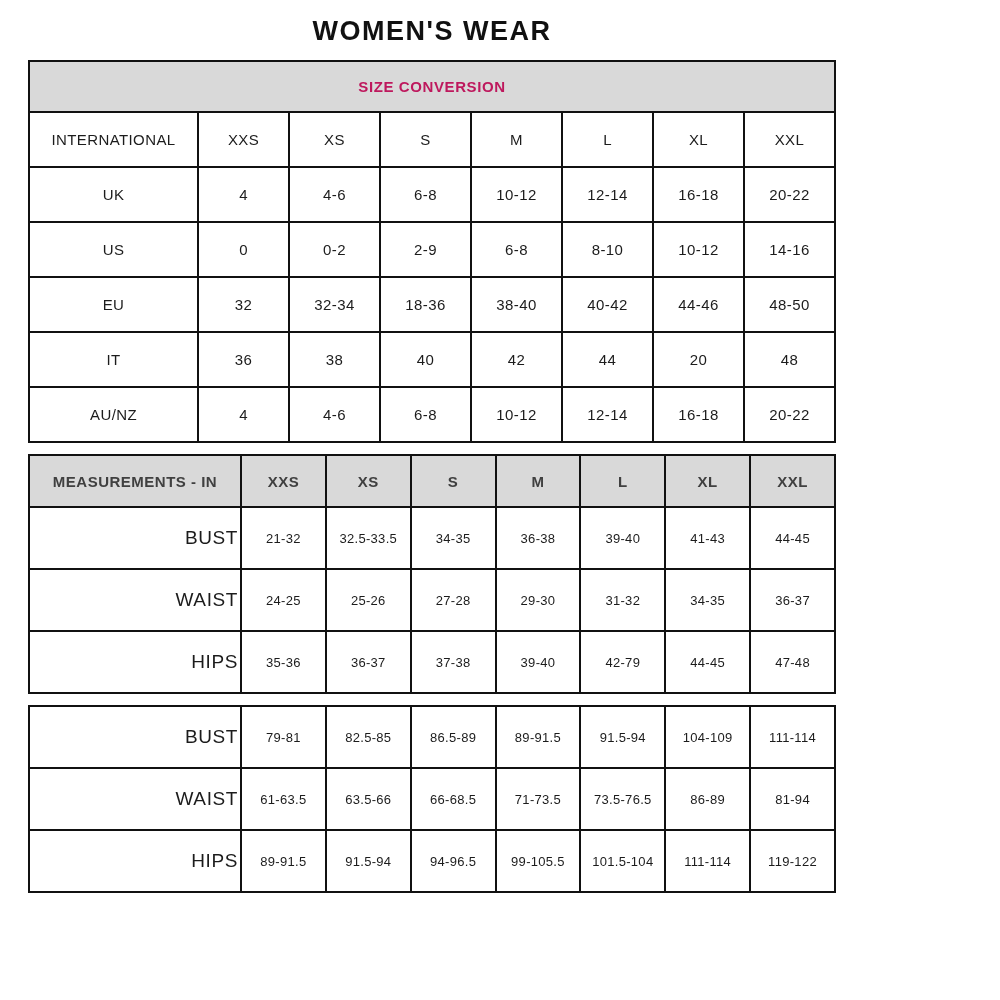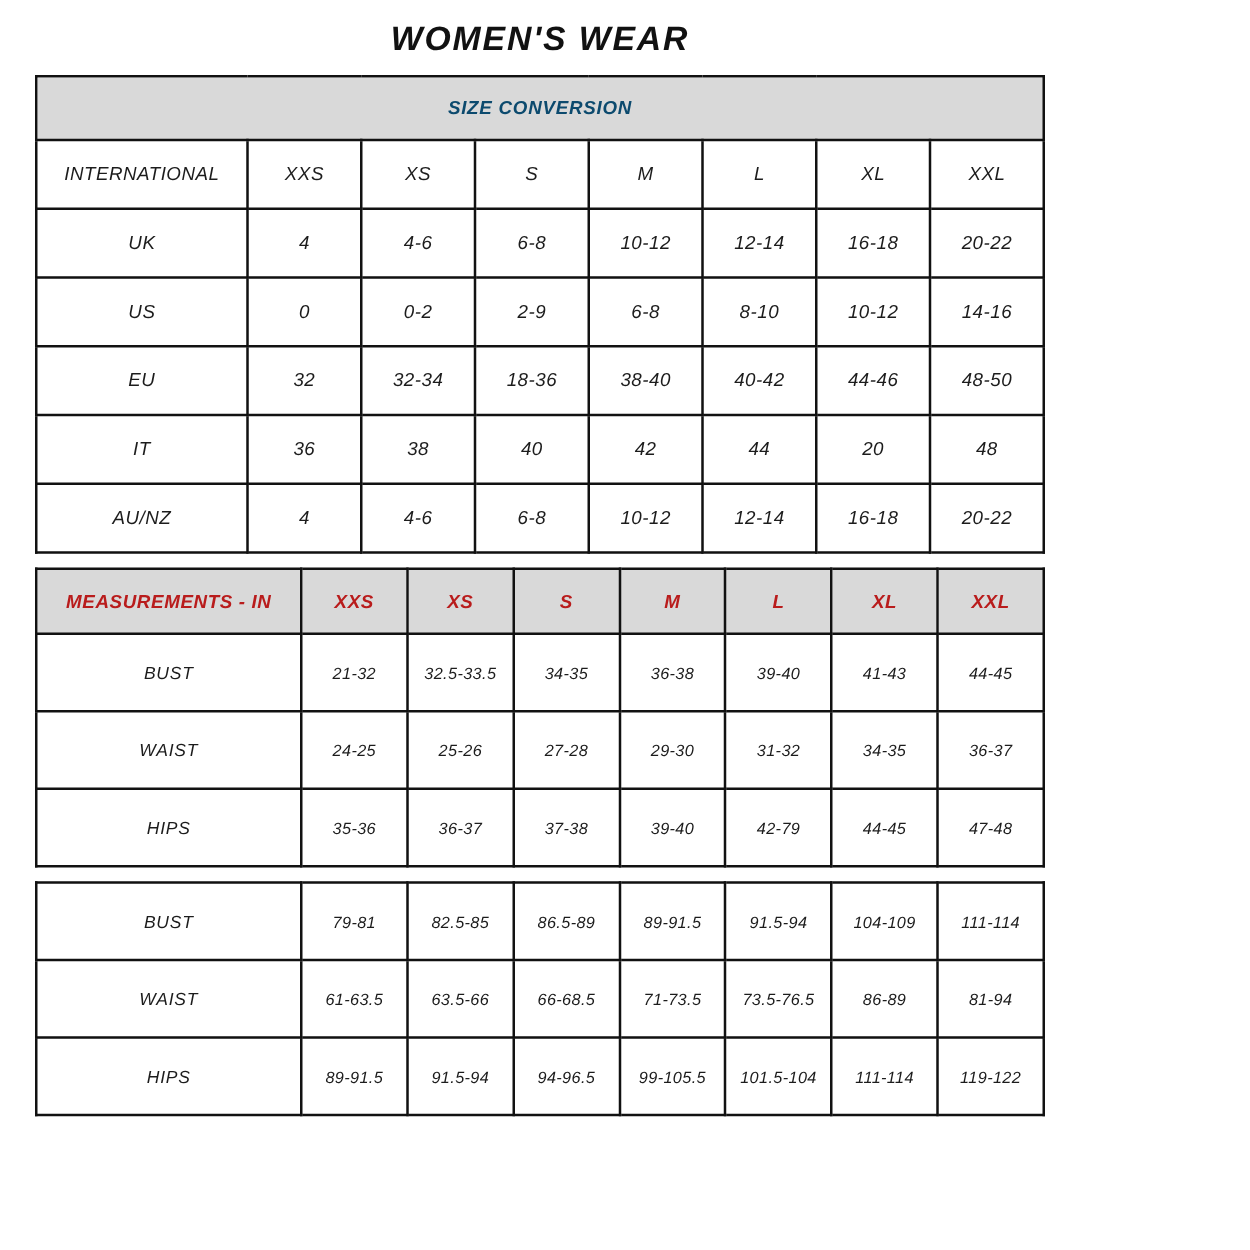--- a/index.html
+++ b/index.html
@@ -9,21 +9,20 @@
     font-family: "Liberation Sans", sans-serif;
     color: #1c1c1c;
   }
   .page {
     width: 864px;
     height: 1000px;
     box-sizing: border-box;
     padding: 8px 28px 0 28px;
     background: #ffffff;
     overflow: hidden;
-    font-style: italic;
   }
   h1.page-title {
     margin: 8px 0 13px 0;
     text-align: center;
     font-size: 27px;
     font-weight: 700;
     letter-spacing: 1.5px;
     color: #111111;
   }
   table.chart {
@@ -39,42 +38,43 @@
     padding: 0 2px;
     overflow: hidden;
   }
   
   th.banner {
     background: #d9d9d9;
     height: 49px;
     font-size: 15px;
     font-weight: 700;
     letter-spacing: 0.6px;
-    color: #0c4a6e;
+    color: #be185d;
   }
   .t-conv td {
     height: 53px;
     font-size: 15px;
     font-weight: 400;
     letter-spacing: 0.4px;
   }
   
   .t-meas td { height: 60px; }
   .t-meas td.head {
     background: #d9d9d9;
     height: 50px;
     font-size: 15px;
     font-weight: 700;
     letter-spacing: 0.5px;
-    color: #b91c1c;
+    color: #404040;
   }
   .t-meas td.rowlabel {
-    font-size: 14px;
+    font-size: 19px;
     font-weight: 400;
     letter-spacing: 0.6px;
+    text-align: right;
   }
   .t-meas td.val {
     font-size: 13px;
     font-weight: 400;
     letter-spacing: 0.3px;
   }
 </style>
 </head>
 <body>
 

